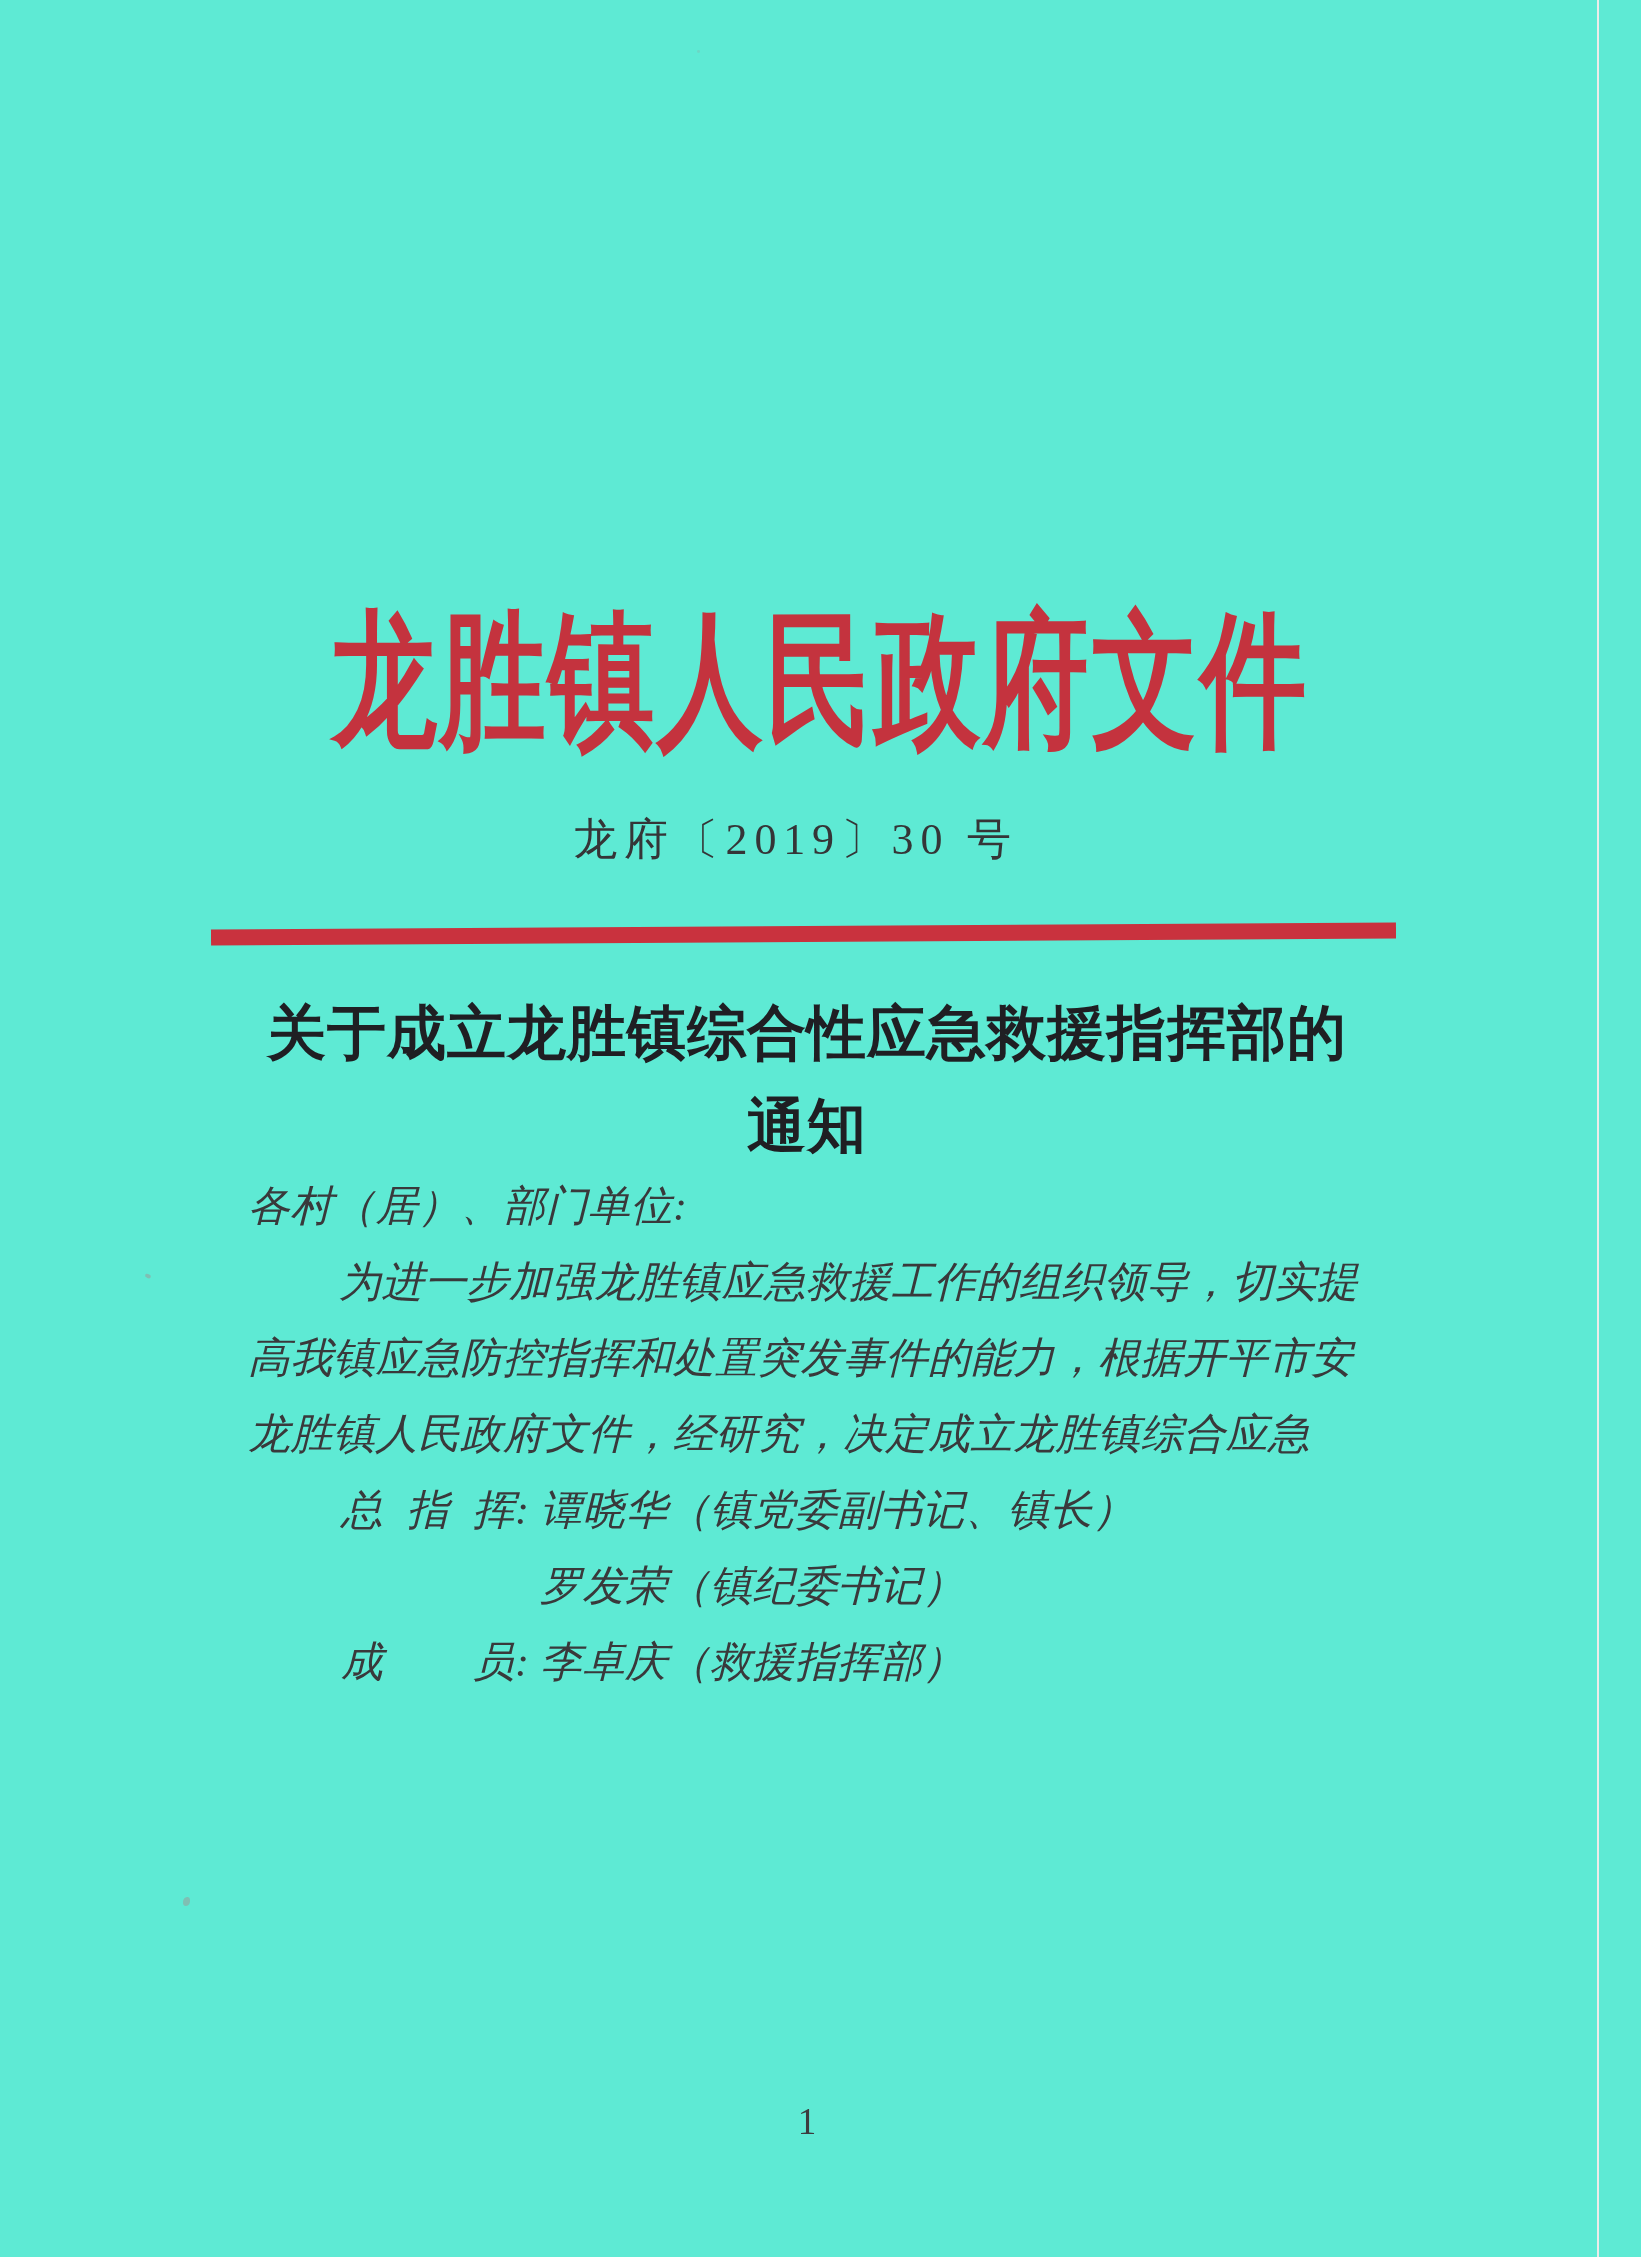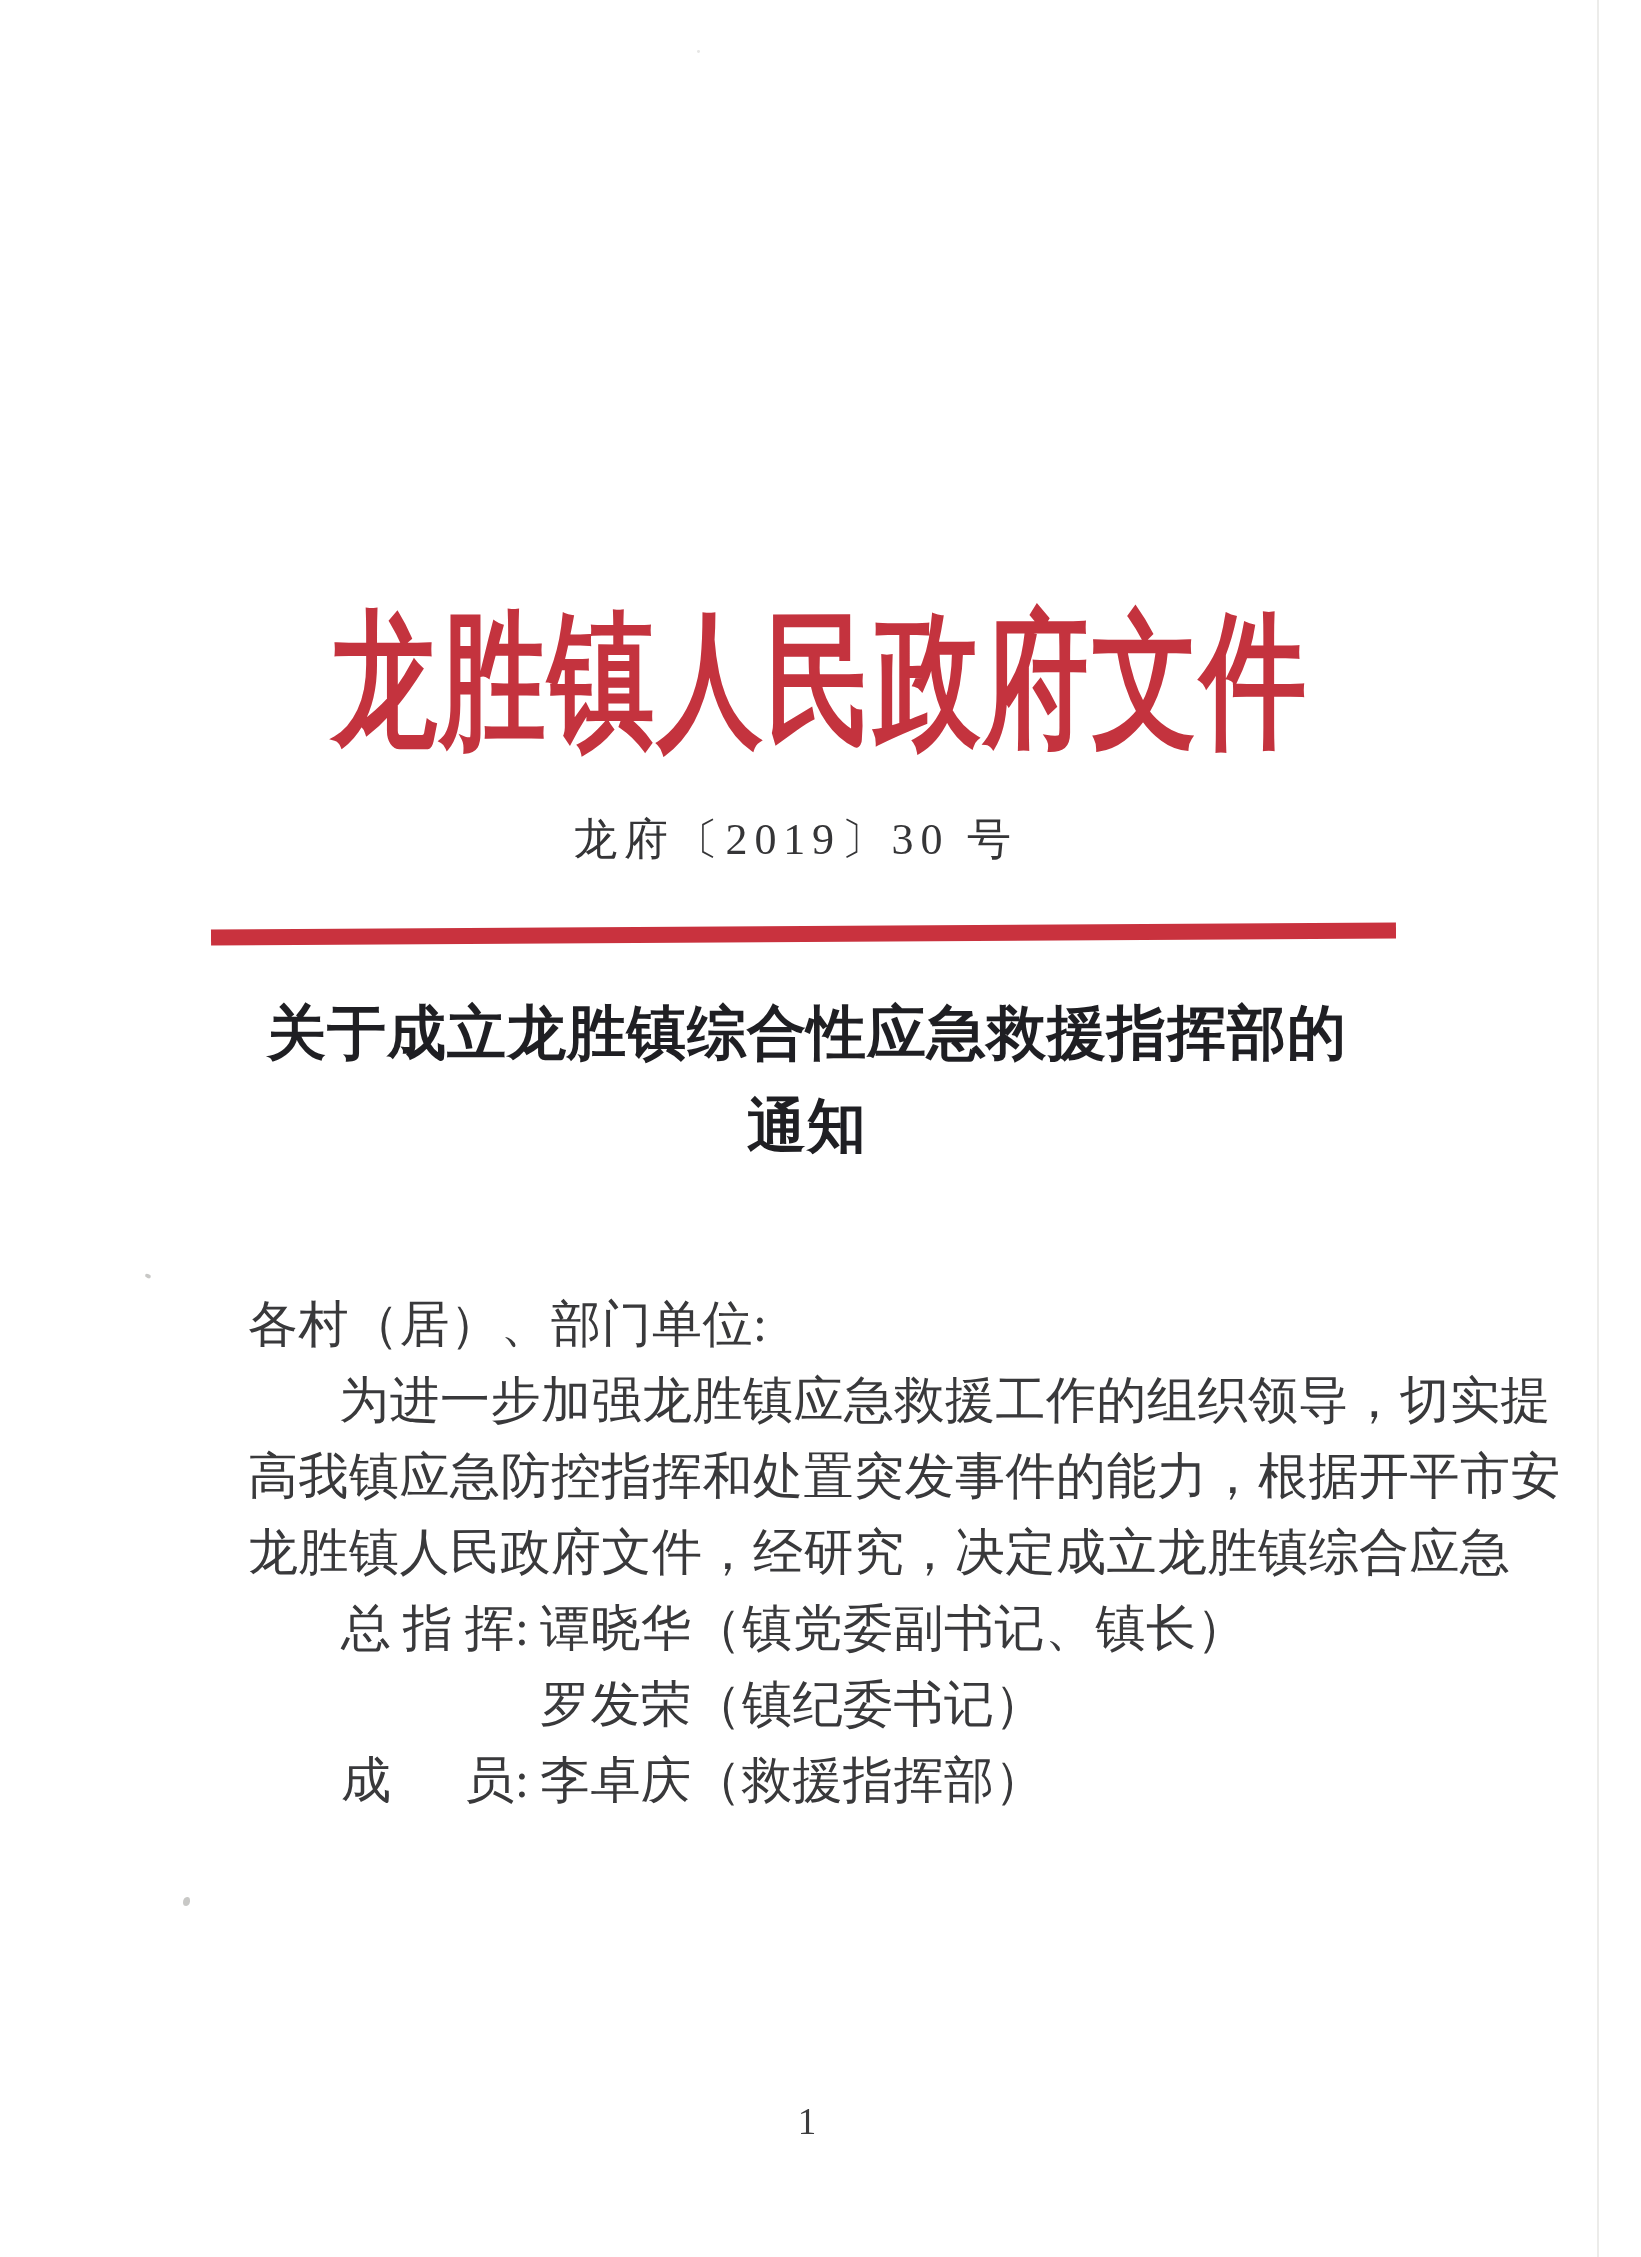--- a/index.html
+++ b/index.html
@@ -1,20 +1,20 @@
 <!DOCTYPE html>
 <html><head>
 <meta charset="utf-8">
 <style>
   html,body{margin:0;padding:0;background:#e9e9e7;}
   .page{
     position:relative;
     width:1641px;height:2257px;
     margin:0 auto;
-    background:#ffffff;
+    background:#5eead4;
     overflow:hidden;
     font-family:"Liberation Serif","DejaVu Serif",serif;
     color:#3a3a3c;
   }
   
   .scan-edge{
     position:absolute;top:0;left:1597px;width:1.9px;height:2257px;
     background:#ececea;
   }
   .speck{position:absolute;background:#9a9a98;border-radius:50%;opacity:.55;}
@@ -57,24 +57,25 @@
   .notice-title{
     position:absolute;top:987px;left:-13.5px;width:1641px;
     text-align:center;
     font-size:59px;line-height:93px;
     font-weight:bold;color:#1f1f23;
     letter-spacing:1px;
   }
 
   
   .body-block{
-    position:absolute;left:248px;top:1286px;width:1130px;
-    font-size:50px;line-height:76px;
+    position:absolute;left:248px;top:1168px;width:1130px;
+    font-size:42px;line-height:76px;
     letter-spacing:0.5px;
     color:#39393b;
+    font-style:italic;
   }
   .body-line{white-space:nowrap;}
   .indent-2{text-indent:91px;}
   .roster-row{padding-left:93px;}
   .roster-label{
     display:inline-block;width:174px;
     text-align:justify;text-align-last:justify;
     vertical-align:bottom;
   }
   .roster-colon{display:inline-block;width:25px;}

